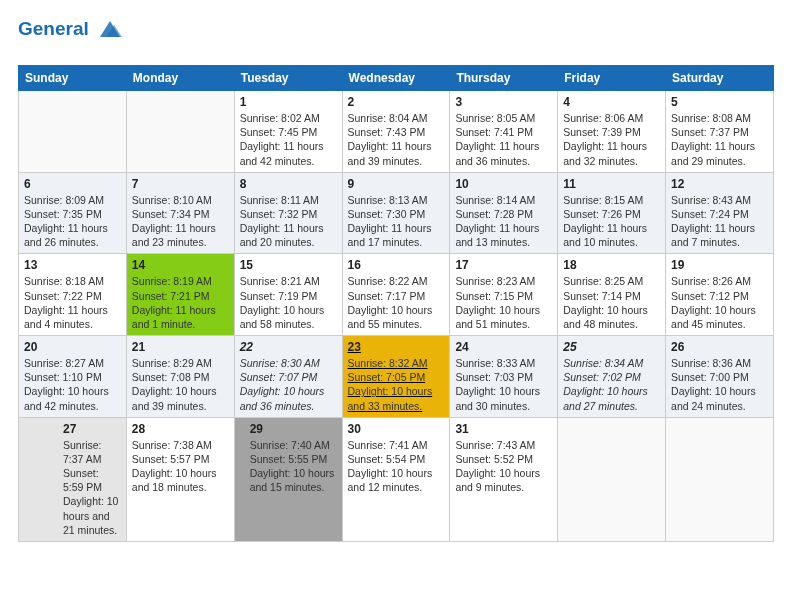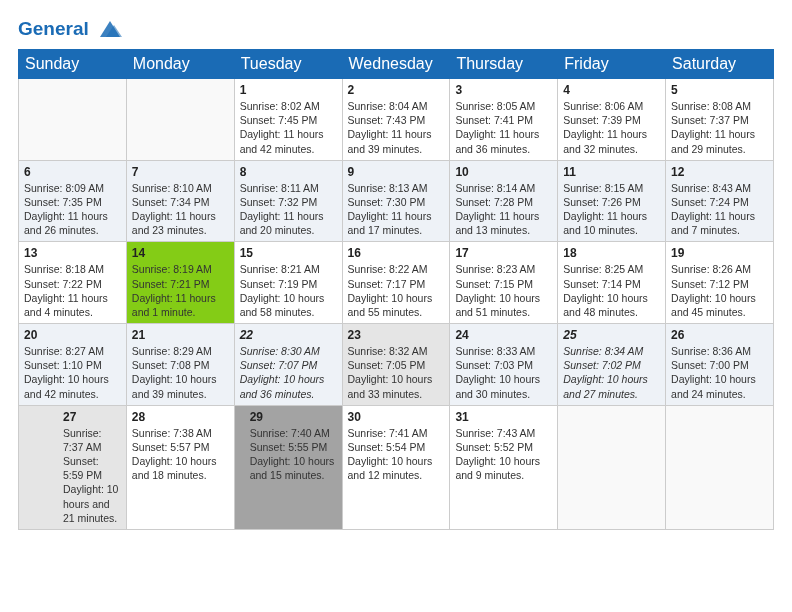--- a/index.html
+++ b/index.html
@@ -13,21 +13,21 @@
     .page {
       width: 792px;
       min-height: 612px;
       background: #fff;
       padding: 18px 18px 12px 18px;
     }
     .header {
       display: flex;
       justify-content: space-between;
       align-items: flex-start;
-      margin-bottom: 8px;
+      margin-bottom: 24px;
     }
     .logo {
       display: flex;
       align-items: center;
       gap: 0;
     }
     .title-block {
       text-align: right;
     }
     .month-title {
@@ -44,22 +44,22 @@
     .calendar {
       width: 100%;
       border-collapse: collapse;
       font-size: 11px;
     }
     .calendar th {
       background: #1a6bb5;
       color: #fff;
       padding: 5px 6px;
       text-align: left;
-      font-size: 16px;
-      font-weight: normal;
+      font-size: 12px;
+      font-weight: bold;
       border: 1px solid #1a6bb5;
     }
     .calendar td {
       border: 1px solid #ccc;
       vertical-align: top;
       padding: 4px 5px;
       width: 14.28%;
       min-height: 80px;
       background: #fff;
     }
@@ -217,21 +217,21 @@
             <div class="cell-content"><span>Sunrise: 8:27 AM</span><br><span>Sunset: 1:10 PM</span><br><span>Daylight: 10 hours and 42 minutes.</span></div>
           </td>
           <td style="background: rgb(238, 242, 247);">
             <span class="day-number">21</span>
             <div class="cell-content"><span>Sunrise: 8:29 AM</span><br><span>Sunset: 7:08 PM</span><br><span>Daylight: 10 hours and 39 minutes.</span></div>
           </td>
           <td style="background: rgb(238, 242, 247); font-style: italic;">
             <span class="day-number">22</span>
             <div class="cell-content"><span>Sunrise: 8:30 AM</span><br><span>Sunset: 7:07 PM</span><br><span>Daylight: 10 hours and 36 minutes.</span></div>
           </td>
-          <td style="background: #e5e5e5;">
+          <td style="background: #eab308; text-decoration: underline;">
             <span class="day-number">23</span>
             <div class="cell-content"><span>Sunrise: 8:32 AM</span><br><span>Sunset: 7:05 PM</span><br><span>Daylight: 10 hours and 33 minutes.</span></div>
           </td>
           <td style="background: rgb(238, 242, 247);">
             <span class="day-number">24</span>
             <div class="cell-content"><span>Sunrise: 8:33 AM</span><br><span>Sunset: 7:03 PM</span><br><span>Daylight: 10 hours and 30 minutes.</span></div>
           </td>
           <td style="background: rgb(238, 242, 247); font-style: italic;">
             <span class="day-number">25</span>
             <div class="cell-content"><span>Sunrise: 8:34 AM</span><br><span>Sunset: 7:02 PM</span><br><span>Daylight: 10 hours and 27 minutes.</span></div>

